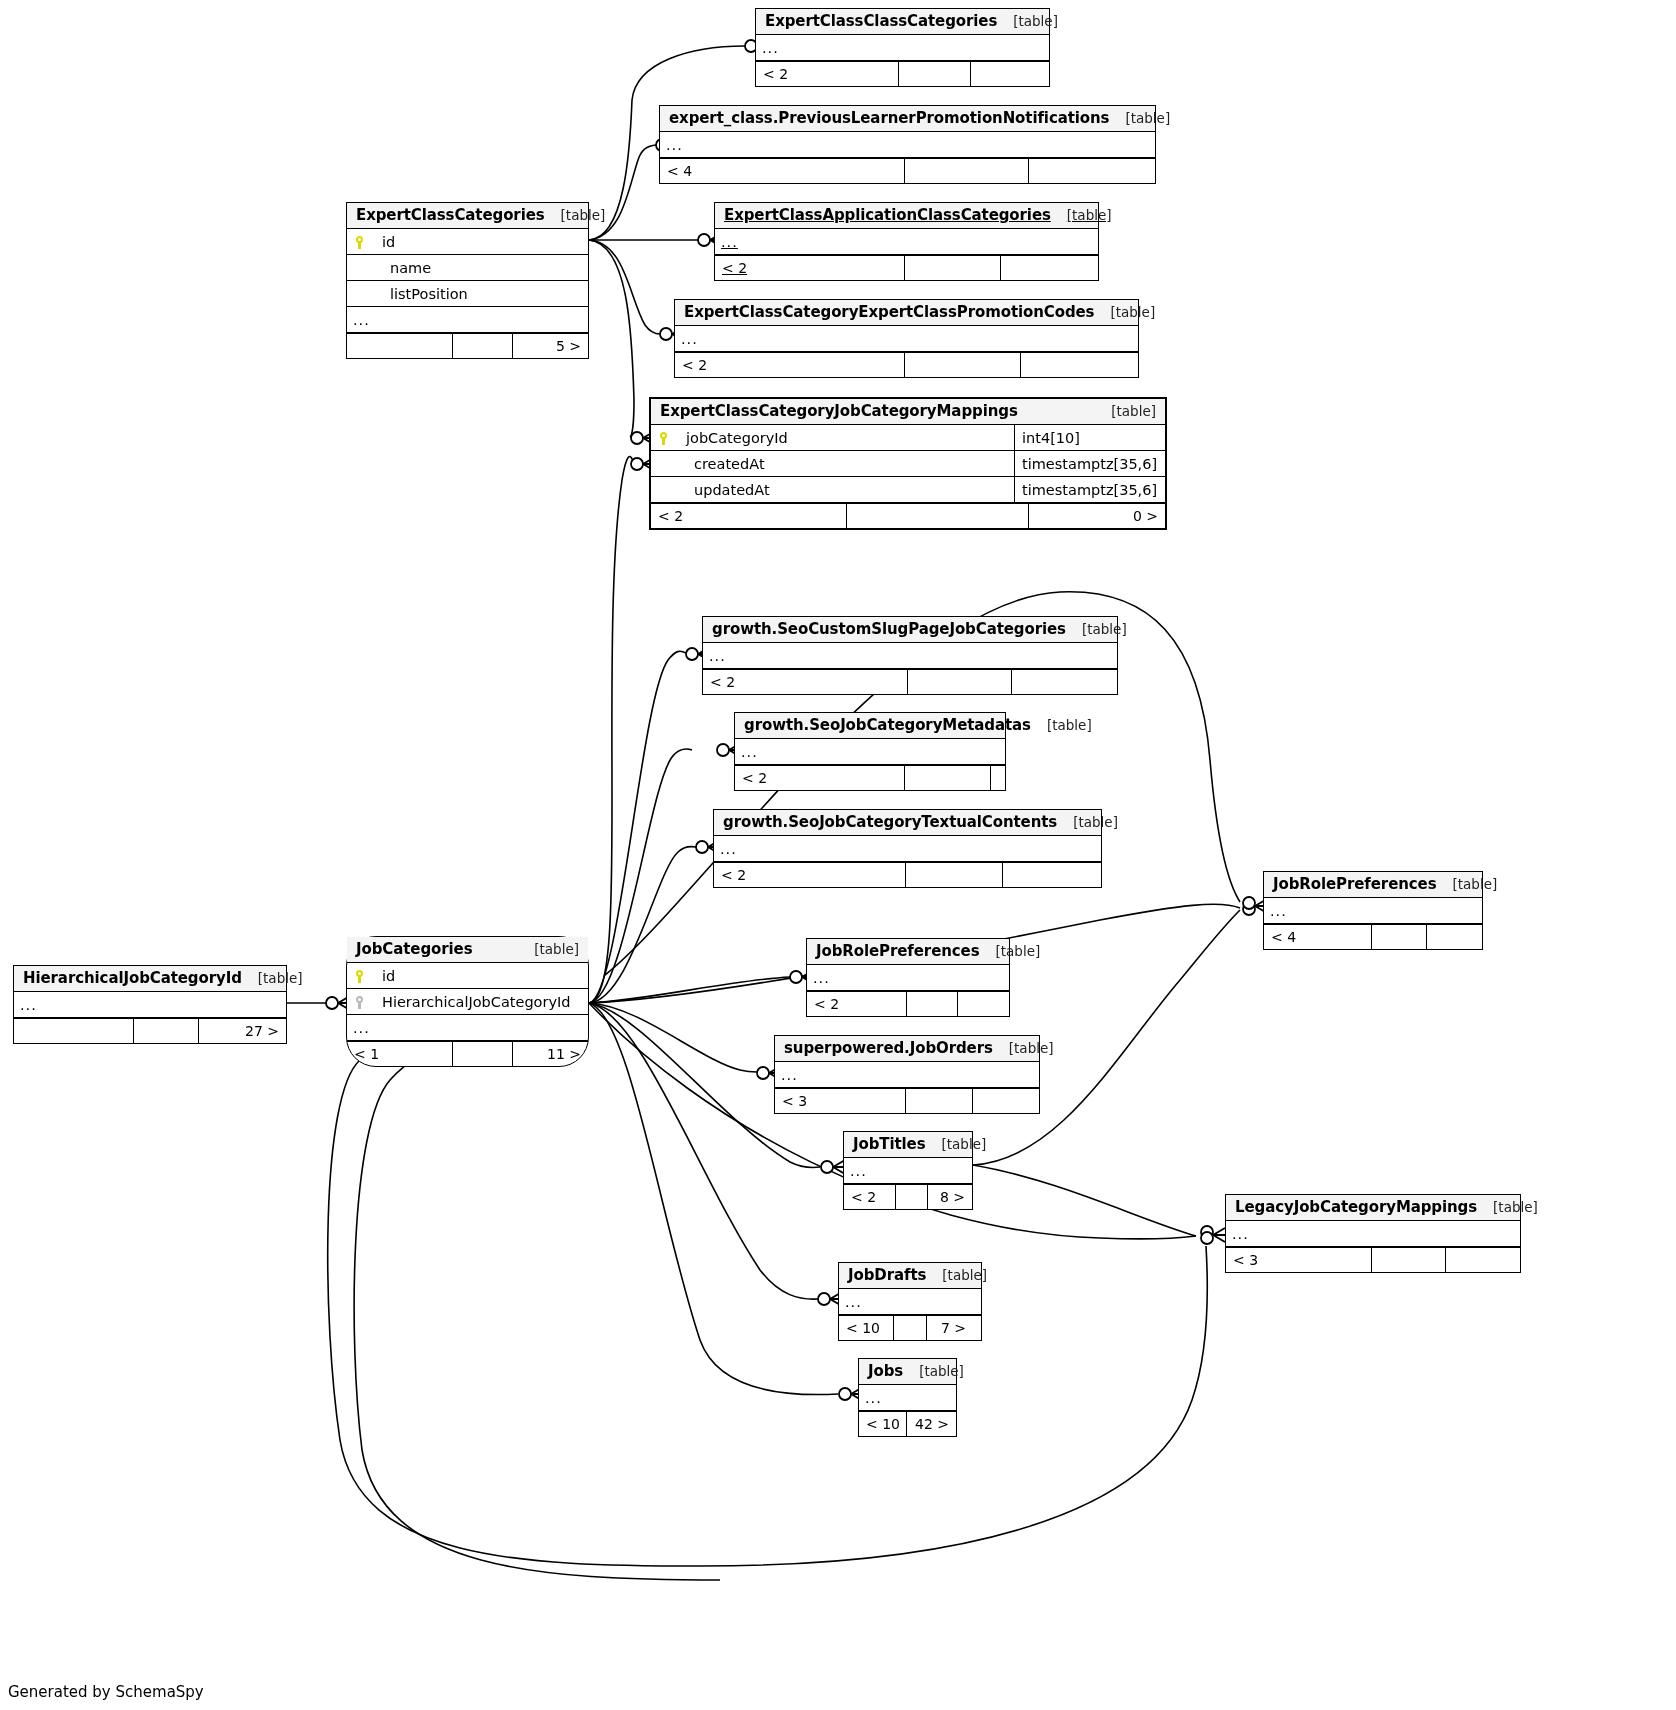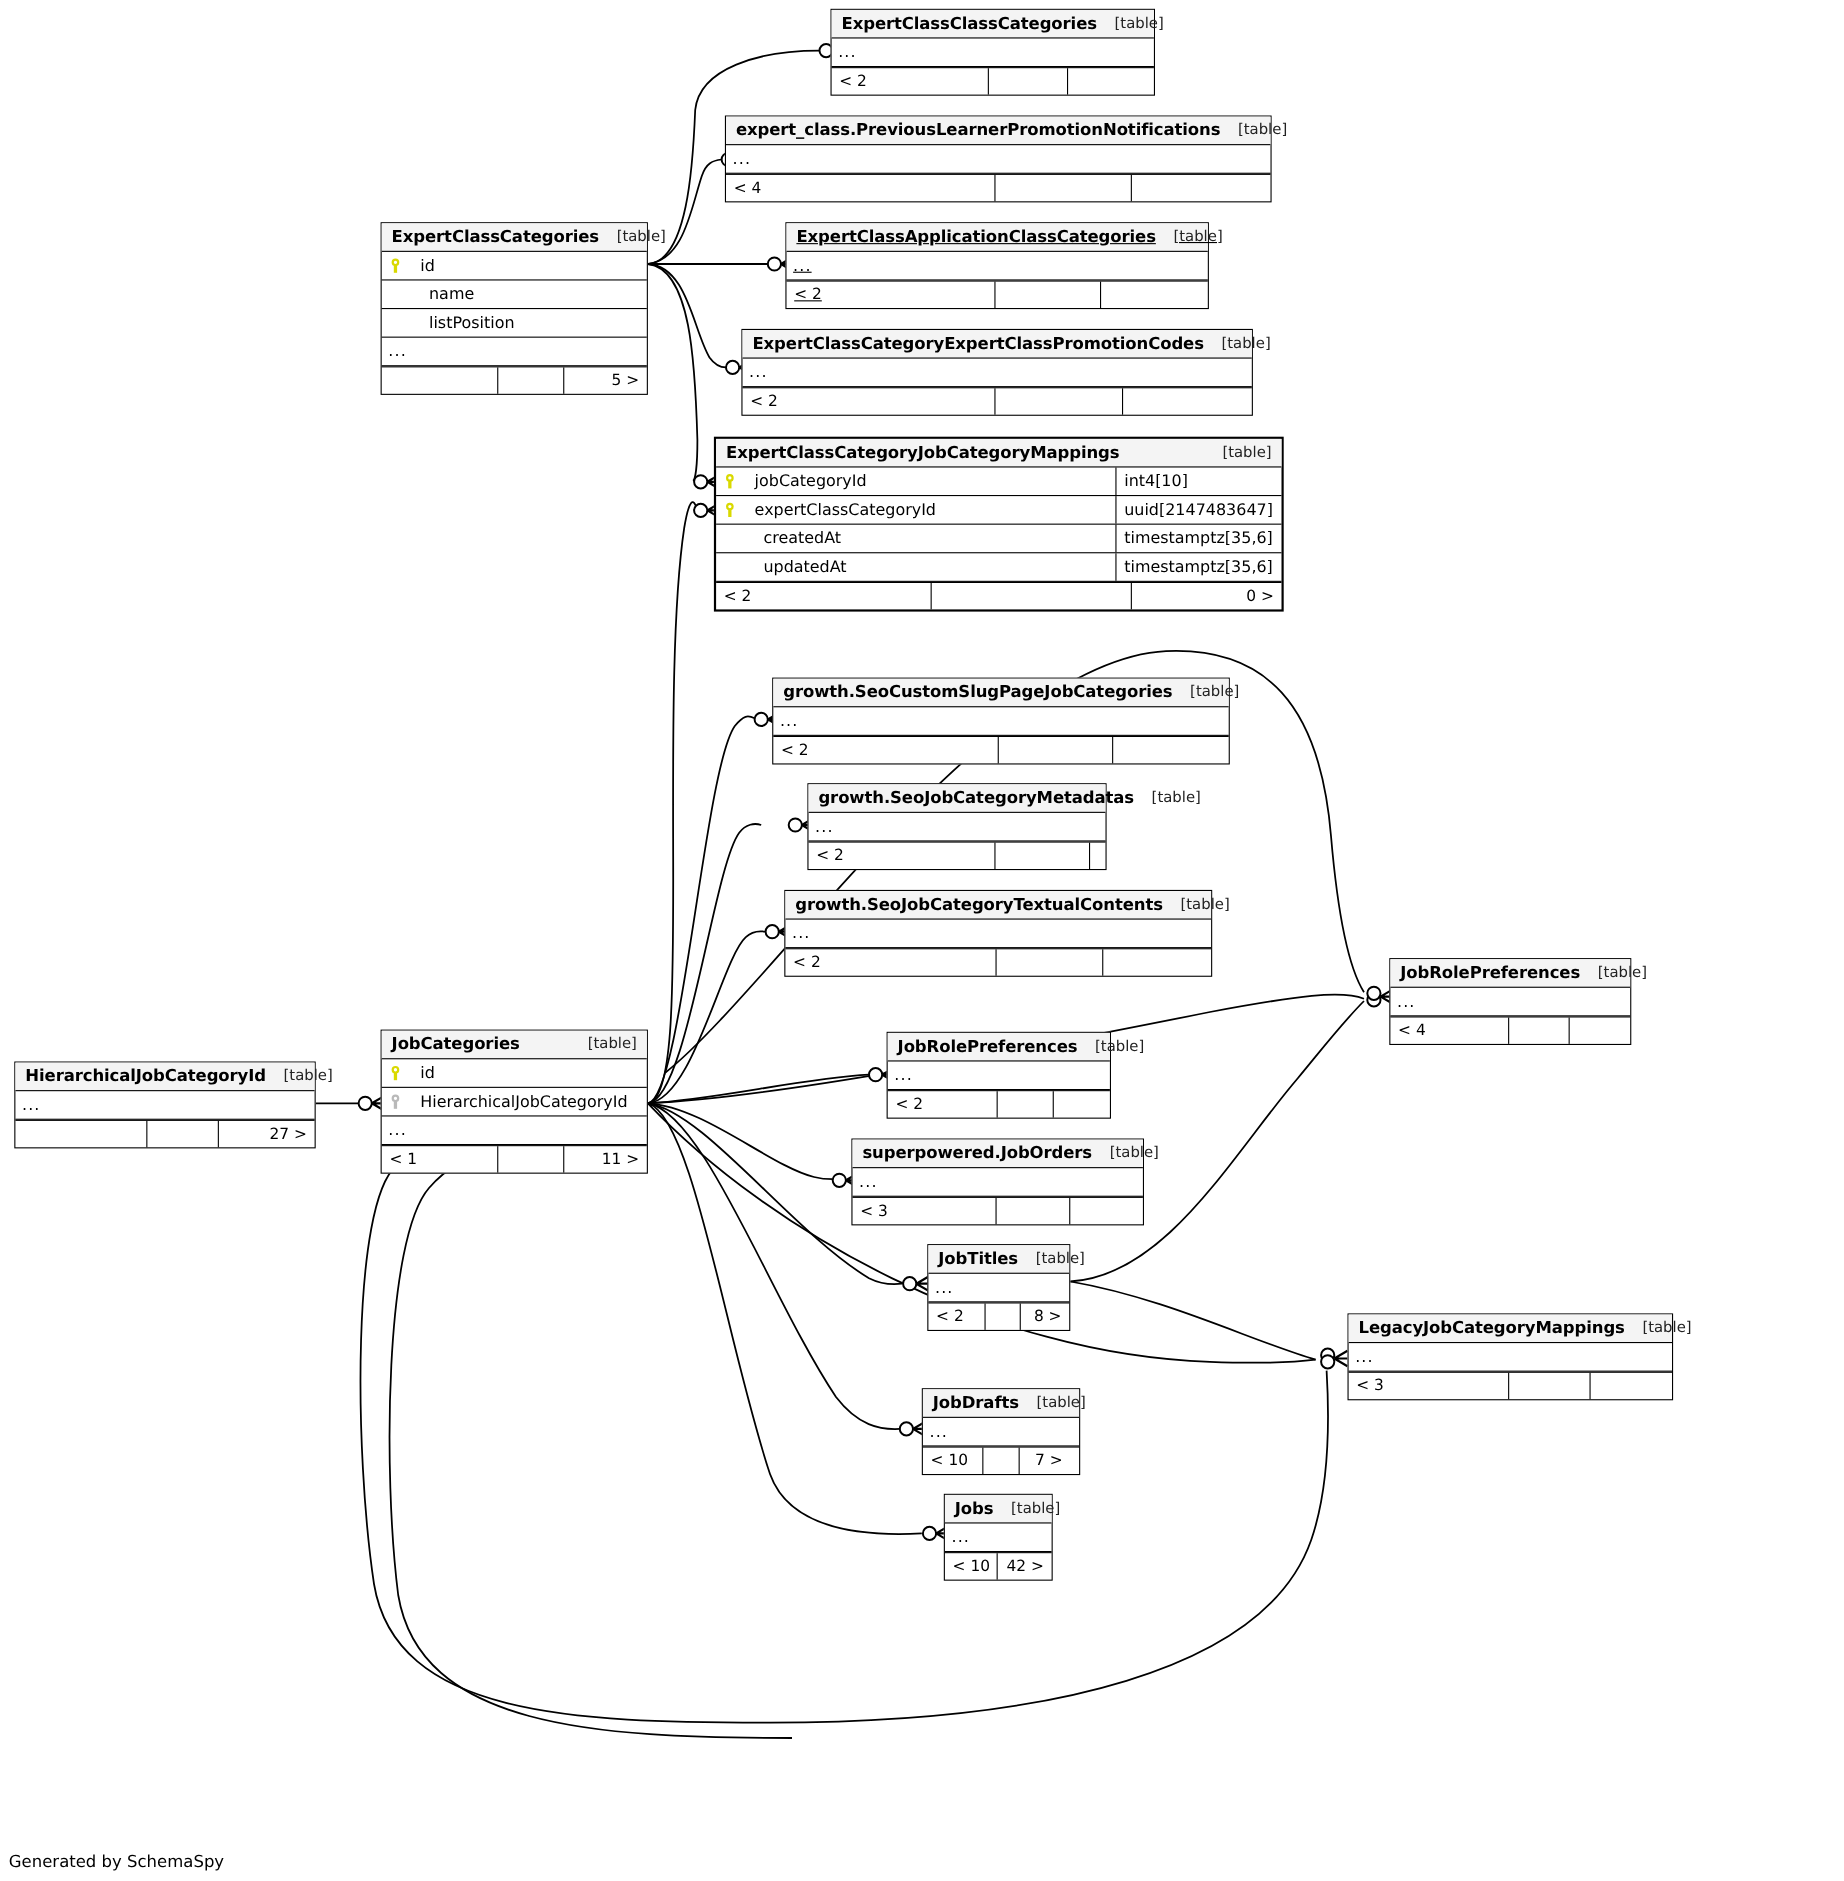--- a/index.html
+++ b/index.html
@@ -311,25 +311,20 @@
         <div class="tbl-head">
           <span class="tbl-name">ExpertClassCategoryJobCategoryMappings</span>
           <span class="tbl-tag">[table]</span>
         </div>
         <div class="tbl-row">
           <div class="col-key"><span class="keyglyph"></span></div>
           <div class="col-name">jobCategoryId</div>
           <div class="col-type" style="width: 136px; margin-left: 44px;">int4[10]</div>
         </div>
         <div class="tbl-row">
-          <div class="col-key"><span class="keyglyph"></span></div>
-          <div class="col-name">expertClassCategoryId</div>
-          <div class="col-type" style="width: 136px;">uuid[2147483647]</div>
-        </div>
-        <div class="tbl-row">
           <div class="col-key"></div>
           <div class="col-name indent">createdAt</div>
           <div class="col-type" style="width: 136px;">timestamptz[35,6]</div>
         </div>
         <div class="tbl-row">
           <div class="col-key"></div>
           <div class="col-name indent">updatedAt</div>
           <div class="col-type" style="width: 136px;">timestamptz[35,6]</div>
         </div>
         <div class="tbl-foot">
@@ -401,21 +396,21 @@
         </div>
         <div class="tbl-row">
           <div class="col-name ellipsis-row">...</div>
         </div>
         <div class="tbl-foot">
           <div class="foot-cell foot-left" style="width: 120px; flex: 0 0 120px;"></div>
           <div class="foot-cell foot-left" style="width: 65px; flex: 0 0 65px;"></div>
           <div class="foot-cell foot-right" style="width: 87px; flex: 0 0 87px;">27 &gt;</div>
         </div>
       </div>
-      <div class="table-node" style="left: 346px; top: 936px; width: 243px;">
+      <div class="table-node" style="left: 346px; top: 936px; width: 243px; border-radius: 30px;">
         <div class="tbl-head">
           <span class="tbl-name">JobCategories</span>
           <span class="tbl-tag">[table]</span>
         </div>
         <div class="tbl-row">
           <div class="col-key"><span class="keyglyph"></span></div>
           <div class="col-name">id</div>
         </div>
         <div class="tbl-row">
           <div class="col-key"><span class="keyglyph grey"></span></div>

